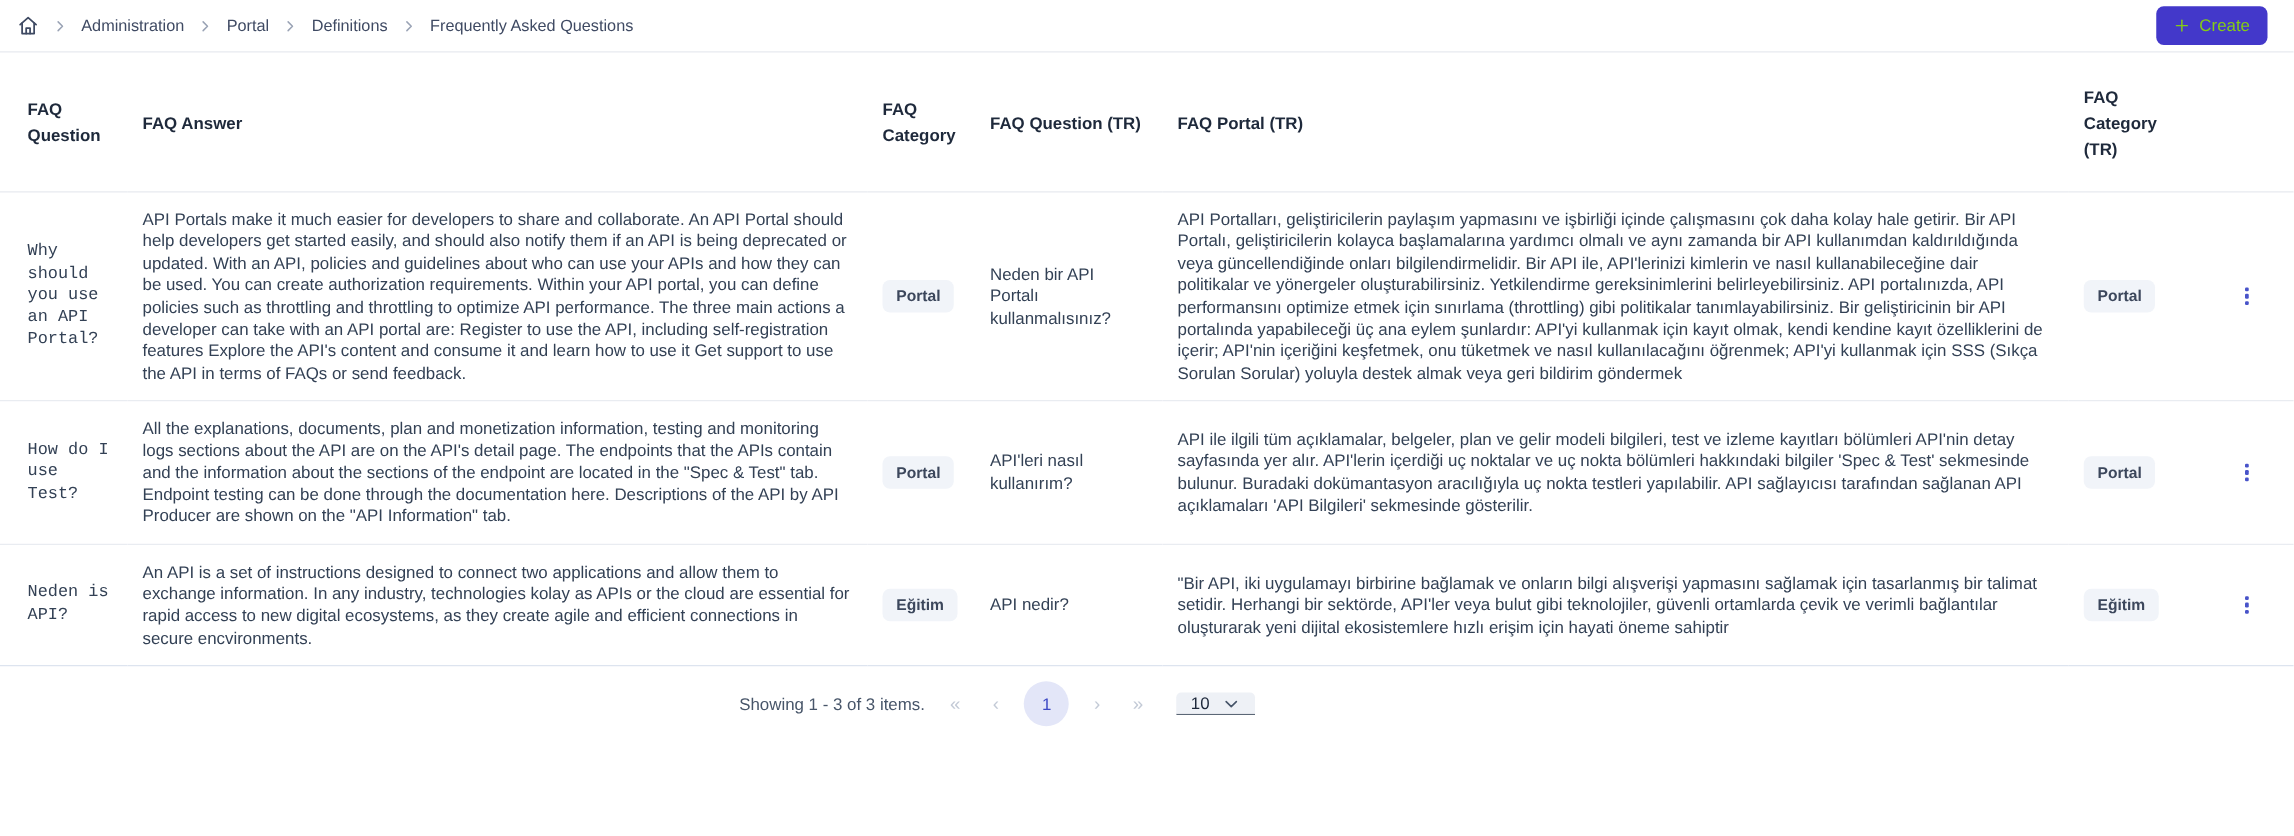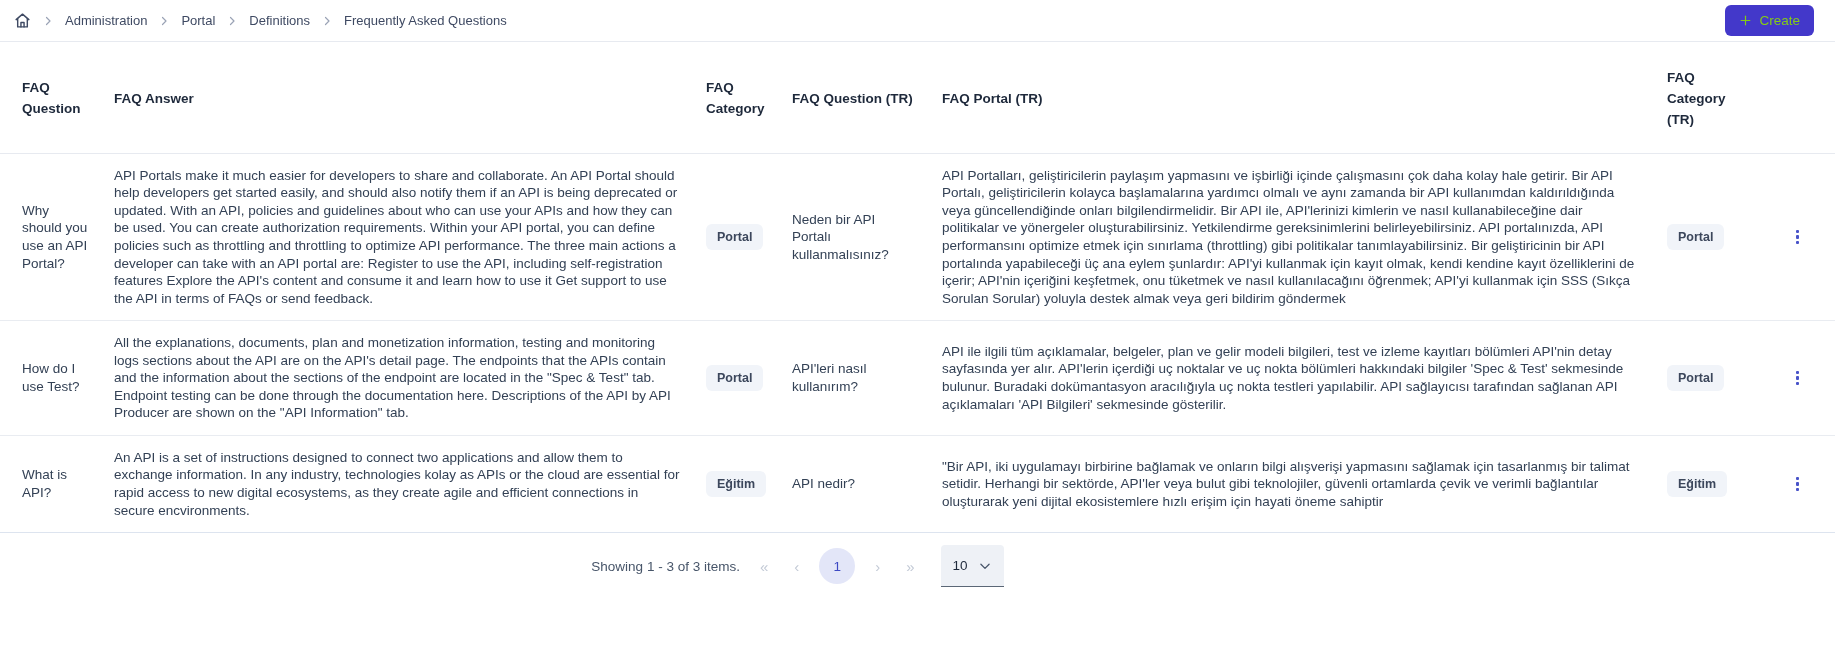--- a/index.html
+++ b/index.html
@@ -55,21 +55,21 @@
   }
   th:first-child { padding-left: 22px; }
 
   td {
     vertical-align: middle;
     font-size: 13.5px; color: #334155;
     line-height: 1.3;
     padding: 13px 12px;
     border-bottom: 1px solid #e9ecf1;
   }
-  td:first-child { padding-left: 22px; }
+  td:first-child { padding-left: 22px; font-family: Liberation Mono, monospace; }
   tbody tr:last-child td { border-bottom: 1px solid #dde4ef; }
 
   .cell-answer { line-height: 1.3; }
   .badge {
     display: inline-block;
     background: #f1f4f9; color: #3c475c;
     font-size: 12.5px; font-weight: 700;
     padding: 5px 11px; border-radius: 6px;
     white-space: nowrap;
   }
@@ -97,21 +97,21 @@
     width: 36px; height: 36px; border-radius: 50%;
     background: #e3e6f8; color: #3d49c4;
     border: none; cursor: pointer;
     font-size: 13.5px; font-family: inherit;
     display: flex; align-items: center; justify-content: center;
   }
   .page-size {
     display: flex; align-items: center; gap: 10px;
     background: #eef1f6; border-radius: 4px 4px 0 0;
     border-bottom: 1px solid #5b6776;
-    height: 42px; padding: 0 12px;
+    height: 18px; padding: 0 12px;
     font-size: 13.5px; color: #1e293b;
     cursor: pointer; margin-left: 6px;
   }
   .page-size svg { display: block; }
 </style>
 </head>
 <body>
 
 <div class="app">
 
@@ -208,21 +208,21 @@
           <td><span class="badge">Portal</span></td>
           <td>
             <button class="kebab">
                 <i></i>
                 <i></i>
                 <i></i>
               </button>
           </td>
         </tr>
         <tr>
-          <td>What is API?</td>
+          <td>Neden is API?</td>
           <td class="cell-answer">An API is a set of instructions designed to connect two applications and allow them to exchange information. In any industry, technologies kolay as APIs or the cloud are essential for rapid access to new digital ecosystems, as they create agile and efficient connections in secure encvironments.</td>
           <td><span class="badge">Eğitim</span></td>
           <td>API nedir?</td>
           <td class="cell-answer">"Bir API, iki uygulamayı birbirine bağlamak ve onların bilgi alışverişi yapmasını sağlamak için tasarlanmış bir talimat setidir. Herhangi bir sektörde, API'ler veya bulut gibi teknolojiler, güvenli ortamlarda çevik ve verimli bağlantılar oluşturarak yeni dijital ekosistemlere hızlı erişim için hayati öneme sahiptir</td>
           <td><span class="badge">Eğitim</span></td>
           <td>
             <button class="kebab">
                 <i></i>
                 <i></i>
                 <i></i>

